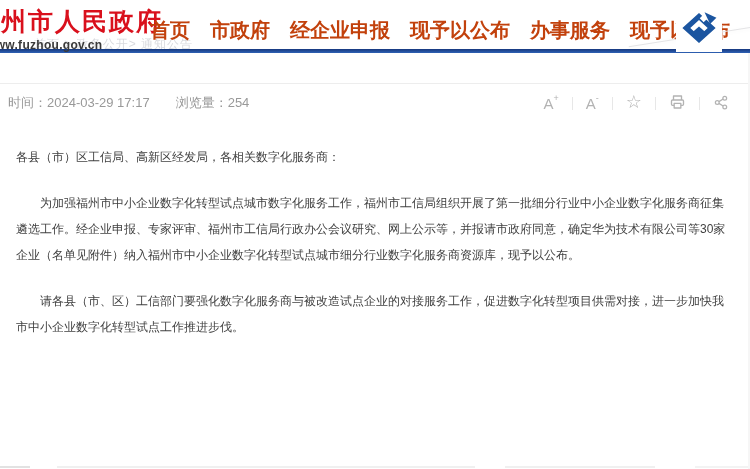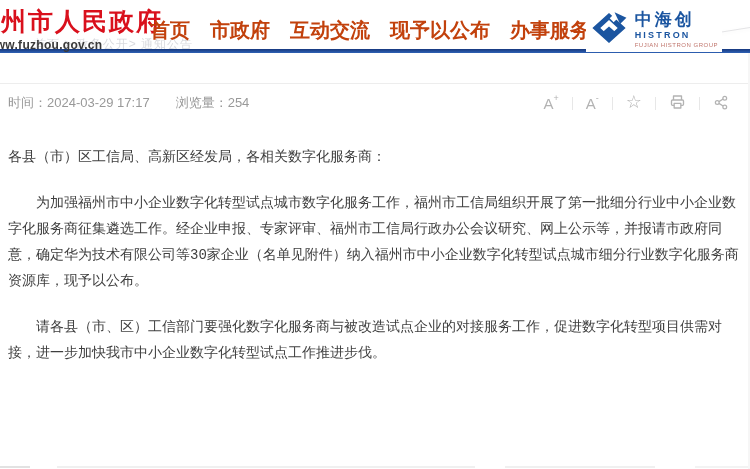--- a/index.html
+++ b/index.html
@@ -41,21 +41,21 @@
               display:flex; justify-content:space-between; align-items:center; }
   .meta-left { color:#999; font-size:13px; display:flex; align-items:center; }
   .meta-left .pair { margin-right:26px; white-space:nowrap; }
   .tools { display:flex; align-items:center; }
   .tool-btn { background:none; border:none; color:#b3b3b3; font-size:15px; padding:0 13px;
               cursor:pointer; line-height:1; font-family:inherit; display:flex; align-items:flex-start; }
   .tool-btn sup { font-size:9px; line-height:1; margin-top:-2px; }
   .tool-btn .star { font-size:18px; margin-top:-3px; }
   .sep { width:1px; height:13px; background:#e7e7e7; }
 
-  .content { padding:23px 8px 0; font-family:Liberation Mono, monospace; font-size:14px;
+  .content { padding:23px 16px 0; font-family:Liberation Sans, sans-serif; font-size:12px;
              color:#3f3f3f; line-height:26px; }
   .content p { margin:0 0 16px; }
   .content p.indent { text-indent:2em;margin-top:20px; }
   .content p:first-child { margin-bottom:19px; }
 
   .bottom-segs { position:absolute; left:0; right:0; bottom:1px; height:2px; }
   .bottom-segs span { position:absolute; height:2px; top:0; }
   .seg-a { left:0;   width:30px;  background:#e2e2e2; }
   .seg-b { left:57px;  width:418px; background:#f0f0f0; }
   .seg-c { left:505px; width:150px; background:#f0f0f0; }
@@ -72,41 +72,36 @@
     <div class="ghost-breadcrumb">首页 &gt; 政务公开&gt; 通知公告</div>
 
     <div class="logo-block">
       <div class="logo-cn">福州市人民政府</div>
       <div class="logo-url">www.fuzhou.gov.cn</div>
     </div>
 
     <nav class="main-nav">
       <span class="nav-item">首页</span>
       <span class="nav-item">市政府</span>
-      <span class="nav-item">互动交流</span>
+      <span class="nav-item">经企业申报</span>
       <span class="nav-item">现予以公布</span>
       <span class="nav-item">办事服务</span>
       <span class="nav-item">现予以公布</span>
     </nav>
 
     <div class="corner-edge"></div>
 
     <div class="partner">
       <span>
         <svg width="38" height="36" viewBox="0 0 48 44">
           <path d="M24 3 L45 22 L24 41 L3 22 Z M24 12 L13 22 L24 32 L35 22 Z" fill="#1b55a0" fill-rule="evenodd"></path>
           <rect x="29" y="1" width="7" height="13" fill="#ffffff" transform="rotate(45 32 7)"></rect>
           <path d="M31 2 L46 9 L38 17 Z" fill="#1b55a0"></path>
           <path d="M24 20 L33 28 L24 36 L15 28 Z" fill="#1b55a0"></path>
         </svg>
-      </span>
-      <span class="partner-text">
-        <span class="partner-cn">中海创</span>
-        <span class="partner-en">HISTRON</span>
-        <span class="partner-sub">FUJIAN HISTRON GROUP</span>
       </span>
     </div>
 
     <div class="blue-bar"></div>
   </div>
 
   <div class="article">
 
     <div class="meta-row">
       <div class="meta-left">

